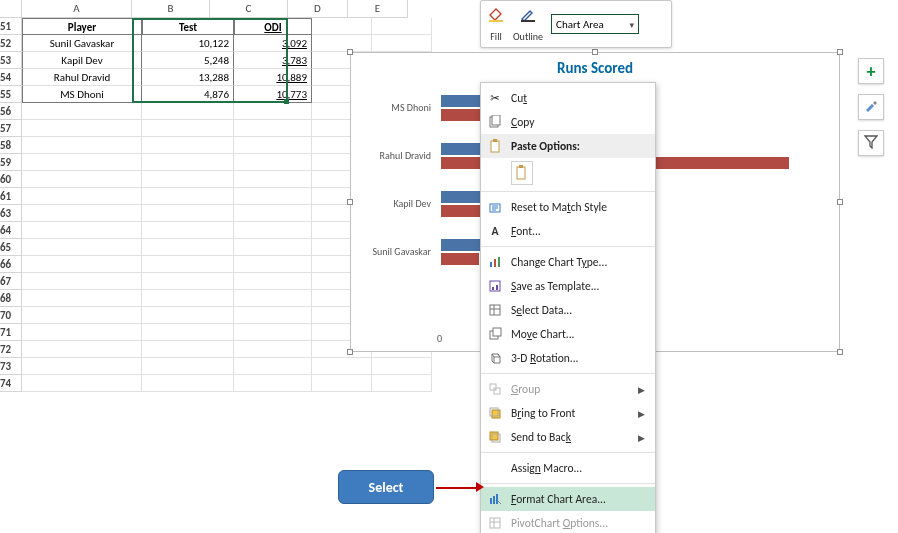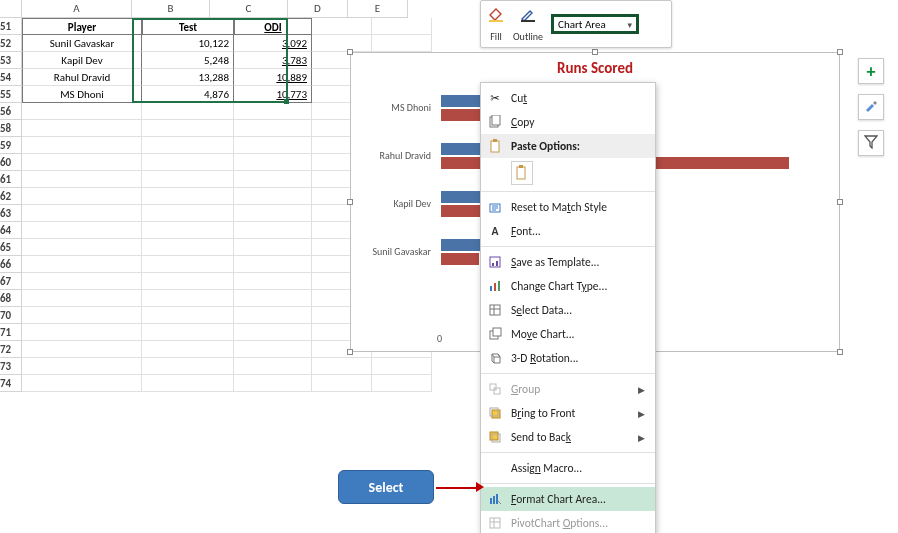--- a/index.html
+++ b/index.html
@@ -30,33 +30,33 @@
   .selection-handle { position: absolute; right: -3px; bottom: -3px; width: 5px; height: 5px; background: #1f7246; }
 
   
   .chart { position: absolute; left: 350px; top: 52px; width: 490px; height: 300px; border: 1px solid #bfbfbf; background: #fff; }
   .chart-handles div { position: absolute; width: 6px; height: 6px; background: #fff; border: 1px solid #888; }
   .h-tl { left: -4px; top: -4px; } .h-tr { right: -4px; top: -4px; }
   .h-bl { left: -4px; bottom: -4px; } .h-br { right: -4px; bottom: -4px; }
   .h-tm { left: 50%; top: -4px; margin-left: -3px; } .h-bm { left: 50%; bottom: -4px; margin-left: -3px; }
   .h-ml { left: -4px; top: 50%; margin-top: -3px; } .h-mr { right: -4px; top: 50%; margin-top: -3px; }
 
-  .chart-title { text-align: center; font-size: 15px; color: #b91c1c; font-weight: bold; padding: 6px 0 10px; }
+  .chart-title { text-align: center; font-size: 15px; color: #0369a1; font-weight: bold; padding: 6px 0 10px; }
   .bars { position: relative; height: 220px; margin: 0 20px 0 90px; }
   .bar-row { position: absolute; left: 0; right: 0; height: 44px; }
   .bar-label { position: absolute; left: -90px; width: 80px; text-align: right; top: 14px; color: #555; font-size: 10px; }
   .bar-test { position: absolute; top: 8px; height: 12px; background: #4a73a8; left: 0; }
   .bar-odi  { position: absolute; top: 22px; height: 12px; background: #b04a42; left: 0; }
   .xaxis-0 { position: absolute; bottom: 6px; left: 86px; color: #555; font-size: 10px; }
 
   
   .mini-tool { position: absolute; left: 480px; top: 0; width: 192px; height: 48px; background: #fff; border: 1px solid #c8c8c8; border-radius: 2px; display: flex; align-items: center; padding: 2px 6px; gap: 8px; box-shadow: 0 1px 3px rgba(0,0,0,.15); }
   .mt-item { display: flex; flex-direction: column; align-items: center; gap: 7px; font-size: 10px; color: #333; }
   .mt-icon { width: 18px; height: 18px; display: inline-block; }
-  .mt-select { position: relative; border: 3px solid #14532d; height: 20px; width: 88px; background: #fff; display: flex; align-items: center; justify-content: space-between; padding: 0 4px; font-size: 11px; }
+  .mt-select { position: relative; border: 1px solid #14532d; height: 20px; width: 88px; background: #fff; display: flex; align-items: center; justify-content: space-between; padding: 0 4px; font-size: 11px; }
   .mt-caret { font-size: 9px; color: #555; }
 
   
   .ctxmenu { position: absolute; left: 480px; top: 82px; width: 176px; background: #fff; border: 1px solid #c8c8c8; box-shadow: 1px 2px 6px rgba(0,0,0,.25); padding: 3px 0; }
   .ctx-item { display: flex; align-items: center; height: 24px; padding: 0 10px 0 6px; gap: 8px; font-size: 11.5px; color: #222; cursor: default; }
   .ctx-item.disabled { color: #9a9a9a; }
   .ctx-item.hover { background: #c9e7d6; }
   .ctx-icon { width: 16px; height: 16px; flex: 0 0 16px; display: inline-flex; align-items: center; justify-content: center; }
   .ctx-label u { text-decoration: underline; }
   .ctx-sep { height: 1px; background: #e0e0e0; margin: 3px 0; }
@@ -130,20 +130,28 @@
 
   <div class="row">
       <div class="rn">56</div>
       <div class="cell c-A"></div>
       <div class="cell c-B"></div>
       <div class="cell c-C"></div>
       <div class="cell c-D"></div>
       <div class="cell c-E"></div>
     </div>
   <div class="row">
+      <div class="rn">57</div>
+      <div class="cell c-A"></div>
+      <div class="cell c-B"></div>
+      <div class="cell c-C"></div>
+      <div class="cell c-D"></div>
+      <div class="cell c-E"></div>
+    </div>
+  <div class="row">
       <div class="rn">58</div>
       <div class="cell c-A"></div>
       <div class="cell c-B"></div>
       <div class="cell c-C"></div>
       <div class="cell c-D"></div>
       <div class="cell c-E"></div>
     </div>
   <div class="row">
       <div class="rn">59</div>
       <div class="cell c-A"></div>
@@ -155,28 +163,20 @@
   <div class="row">
       <div class="rn">60</div>
       <div class="cell c-A"></div>
       <div class="cell c-B"></div>
       <div class="cell c-C"></div>
       <div class="cell c-D"></div>
       <div class="cell c-E"></div>
     </div>
   <div class="row">
       <div class="rn">61</div>
-      <div class="cell c-A"></div>
-      <div class="cell c-B"></div>
-      <div class="cell c-C"></div>
-      <div class="cell c-D"></div>
-      <div class="cell c-E"></div>
-    </div>
-  <div class="row">
-      <div class="rn">62</div>
       <div class="cell c-A"></div>
       <div class="cell c-B"></div>
       <div class="cell c-C"></div>
       <div class="cell c-D"></div>
       <div class="cell c-E"></div>
     </div>
   <div class="row">
       <div class="rn">63</div>
       <div class="cell c-A"></div>
       <div class="cell c-B"></div>
@@ -395,36 +395,36 @@
     <span class="ctx-label">Reset to Ma<u>t</u>ch Style</span>
   </div>
   <div class="ctx-item">
     <span class="ctx-icon" style="font-weight:bold;color:#333">A</span>
     <span class="ctx-label"><u>F</u>ont...</span>
   </div>
   <div class="ctx-sep"></div>
   <div class="ctx-item">
     <span class="ctx-icon">
       <svg width="14" height="14" viewBox="0 0 14 14">
+          <rect x="2" y="7" width="2" height="5" fill="#3a78c8"></rect>
+          <rect x="6" y="4" width="2" height="8" fill="#c05040"></rect>
+          <rect x="10" y="2" width="2" height="10" fill="#4a9a5a"></rect>
+        </svg>
+    </span>
+    <span class="ctx-label">Change Chart T<u>y</u>pe...</span>
+  </div>
+  <div class="ctx-item">
+    <span class="ctx-icon">
+      <svg width="14" height="14" viewBox="0 0 14 14">
           <rect x="2" y="2" width="10" height="10" fill="none" stroke="#6a4aa8"></rect>
           <rect x="4" y="8" width="2" height="3" fill="#6a4aa8"></rect>
           <rect x="8" y="6" width="2" height="5" fill="#6a4aa8"></rect>
         </svg>
     </span>
     <span class="ctx-label"><u>S</u>ave as Template...</span>
-  </div>
-  <div class="ctx-item">
-    <span class="ctx-icon">
-      <svg width="14" height="14" viewBox="0 0 14 14">
-          <rect x="2" y="7" width="2" height="5" fill="#3a78c8"></rect>
-          <rect x="6" y="4" width="2" height="8" fill="#c05040"></rect>
-          <rect x="10" y="2" width="2" height="10" fill="#4a9a5a"></rect>
-        </svg>
-    </span>
-    <span class="ctx-label">Change Chart T<u>y</u>pe...</span>
   </div>
   <div class="ctx-item">
     <span class="ctx-icon">
       <svg width="14" height="14" viewBox="0 0 14 14">
           <rect x="2" y="2" width="10" height="10" fill="none" stroke="#777"></rect>
           <path d="M2 6h10M6 2v10" stroke="#777"></path>
         </svg>
     </span>
     <span class="ctx-label">S<u>e</u>lect Data...</span>
   </div>

